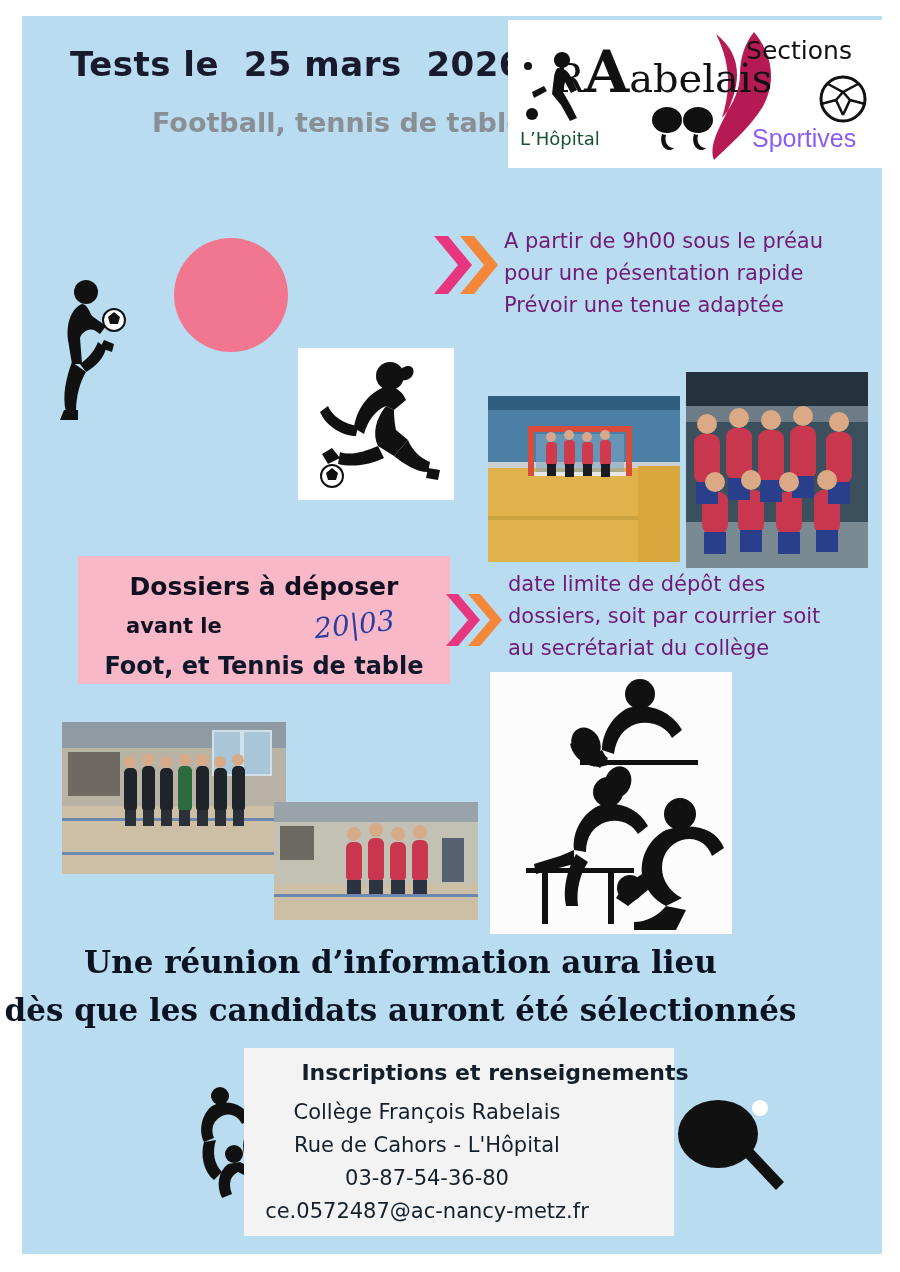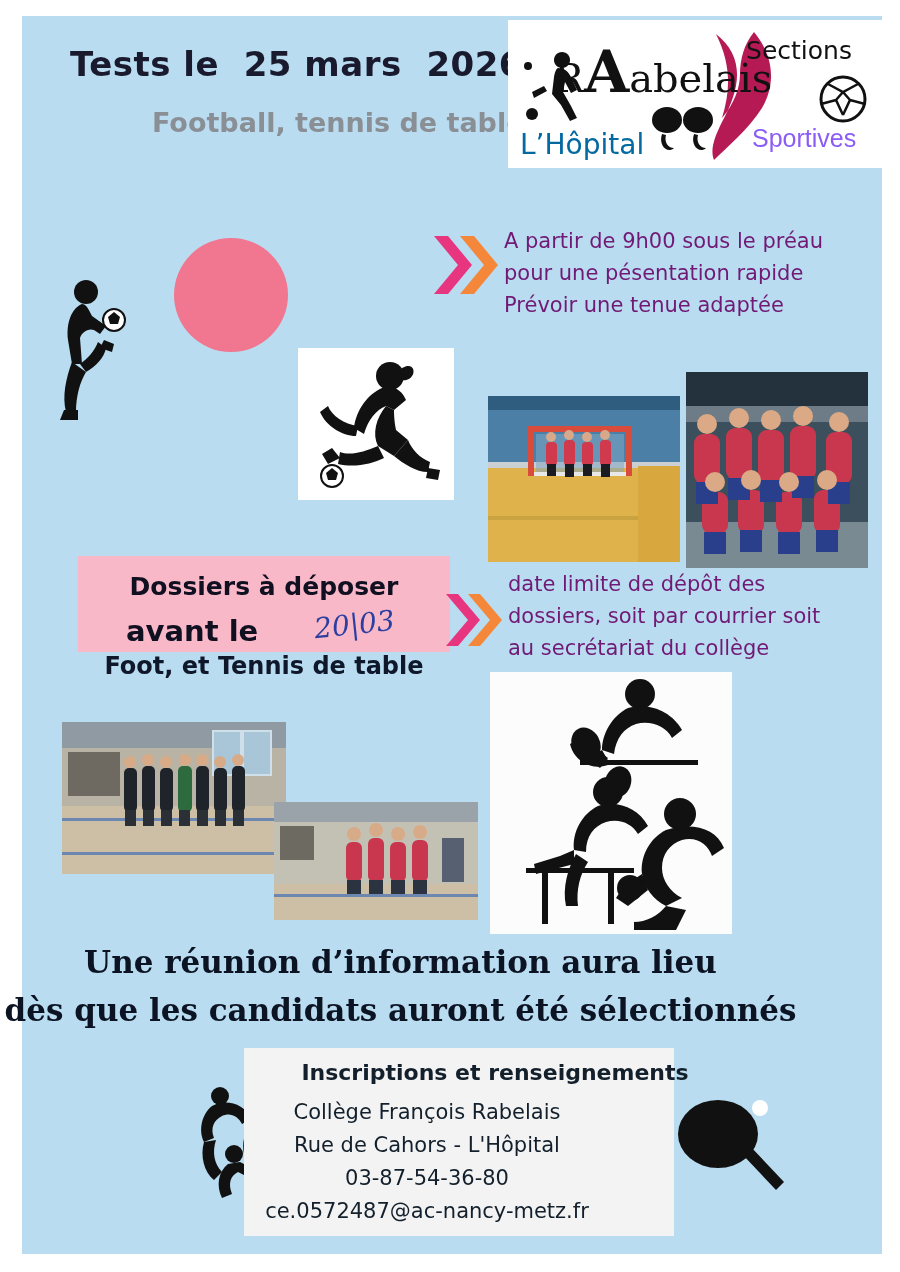--- a/index.html
+++ b/index.html
@@ -78,22 +78,22 @@
     color: #111;
   }
   .logo-rabelais .big-a {
     font-size: 58px;
     font-weight: bold;
   }
   .logo-hopital {
     position: absolute;
     left: 12px; top: 108px;
     font-family: "DejaVu Sans", sans-serif;
-    font-size: 28px;
-    color: #0369a1;
+    font-size: 18px;
+    color: #14532d;
   }
   .logo-sections {
     position: absolute;
     left: 238px; top: 16px;
     font-family: "DejaVu Sans", sans-serif;
     font-size: 25px;
     color: #111;
   }
   .logo-sportives {
     position: absolute;
@@ -200,38 +200,38 @@
   }
   .photo-group {
     left: 274px; top: 802px;
     width: 204px; height: 118px;
   }
 
   
   .pink-panel {
     position: absolute;
     left: 78px; top: 556px;
-    width: 372px; height: 96px;
+    width: 372px; height: 128px;
     background: #f8b8c8;
   }
   .panel-line1 {
     position: absolute;
     left: 0; top: 16px; width: 372px;
     text-align: center;
     font-family: "DejaVu Sans", sans-serif;
     font-weight: bold;
     font-size: 25px;
     color: #101021;
   }
   .panel-line2 {
     position: absolute;
     left: 48px; top: 58px;
     font-family: "DejaVu Sans", sans-serif;
     font-weight: bold;
-    font-size: 29px;
+    font-size: 21px;
     color: #101021;
   }
   .panel-handwritten {
     position: absolute;
     left: 236px; top: 52px;
     font-family: "DejaVu Serif", serif;
     font-style: italic;
     font-size: 28px;
     color: #2b3fa0;
     transform: rotate(-6deg);

